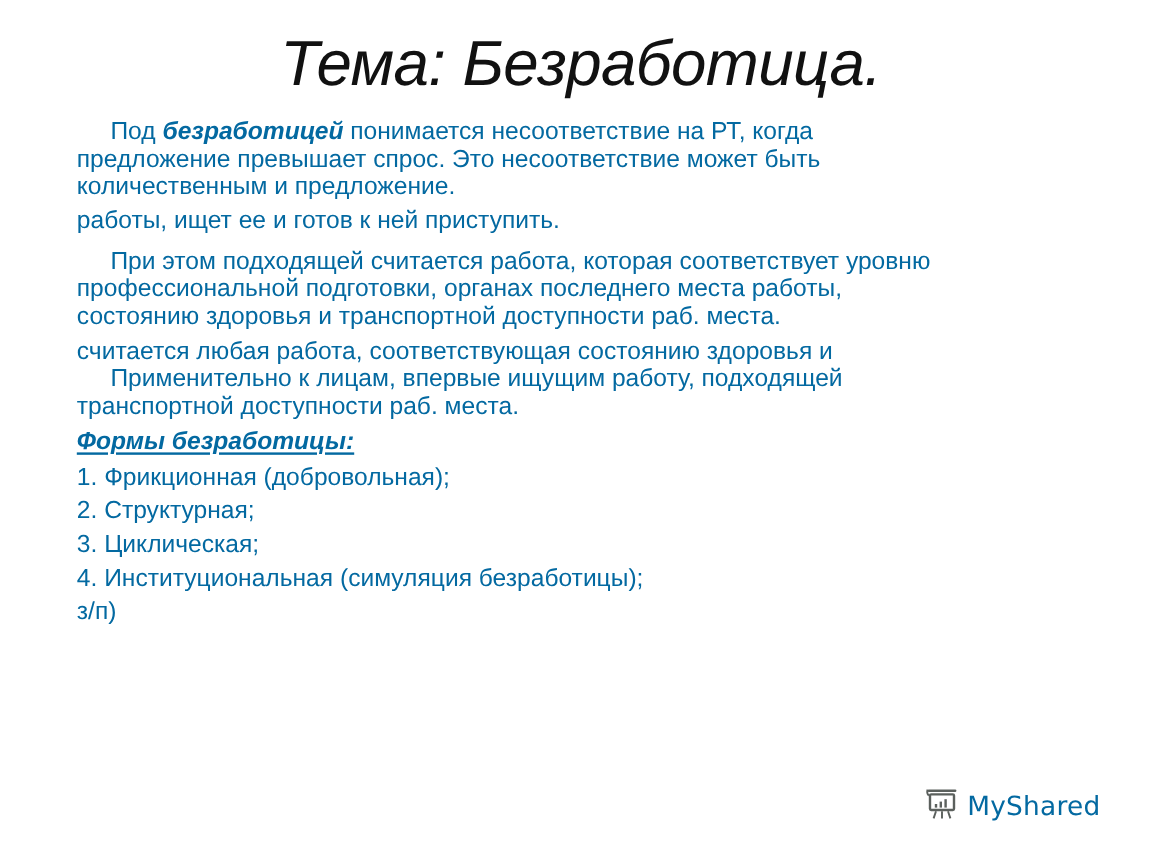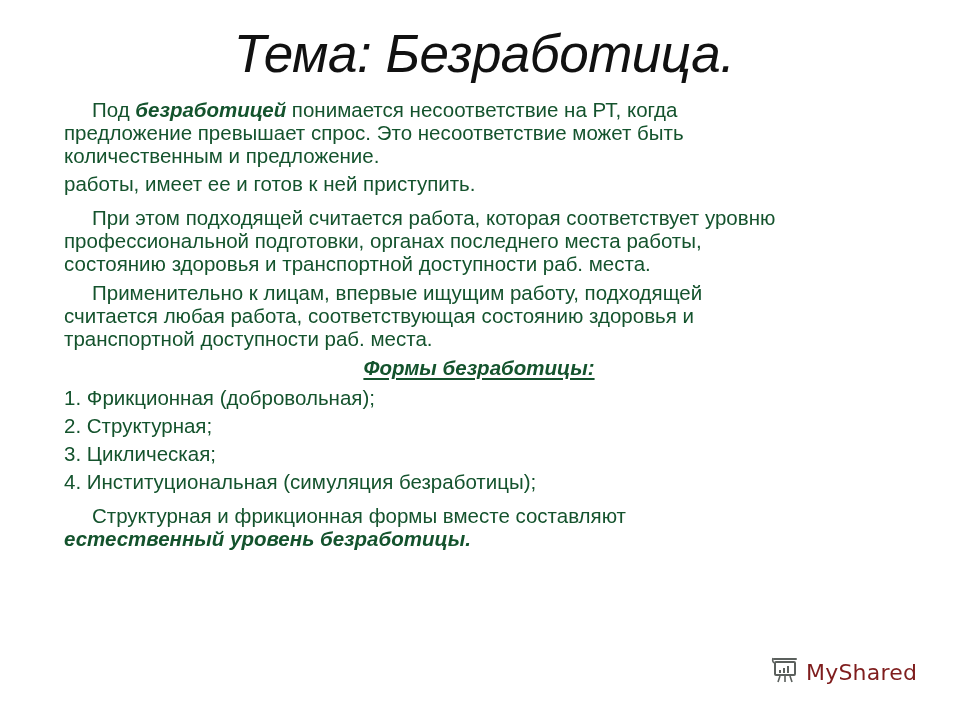--- a/index.html
+++ b/index.html
@@ -32,38 +32,37 @@
       letter-spacing: -0.5px;
       color: #111111;
     }
     .body {
       position: absolute;
       left: 60px;
       top: 98px;
       width: 850px;
       font-size: 20.5px;
       line-height: 23px;
-      color: #14532d;
+      color: #0369a1;
     }
     .para {
       margin: 0;
     }
     .para .line {
       display: block;
       white-space: nowrap;
     }
     .indent { padding-left: 28px; }
     .gap { height: 5px; }
     .gap-lg { height: 6px; }
     b.bi, .bi {
       font-weight: bold;
       font-style: italic;
     }
     .heading {
-      text-align: center;
       font-weight: bold;
       font-style: italic;
       text-decoration: underline;
       text-underline-offset: 3px;
       margin: 0;
       padding-right: 20px;
     }
     .list-item {
       display: block;
       white-space: nowrap;
@@ -74,80 +73,77 @@
       left: 766px;
       top: 655px;
       display: flex;
       align-items: center;
       gap: 6px;
       color: #5a5f5c;
     }
     .logo-text {
       font-family: "DejaVu Sans", sans-serif;
       font-size: 22px;
-      color: #7f1d1d;
+      color: #0369a1;
       letter-spacing: 0.2px;
     }
   </style>
 </head>
 <body>
 
 <div class="slide">
 
   <div class="title">Тема: Безработица.</div>
 
   <div class="body">
 
     <div class="para">
       <span class="line indent"><span>Под </span><span class="bi">безработицей</span><span> понимается несоответствие на РТ, когда</span></span>
       <span class="line">предложение превышает спрос. Это несоответствие может быть</span>
       <span class="line">количественным и предложение.</span>
     </div>
     <div class="gap"></div>
 
     <div class="para">
-      <span class="line">работы, имеет ее и готов к ней приступить.</span>
+      <span class="line">работы, ищет ее и готов к ней приступить.</span>
     </div>
     <div class="gap-lg"></div>
 
     <div class="gap"></div>
 
     <div class="para">
       <span class="line indent">При этом подходящей считается работа, которая соответствует уровню</span>
       <span class="line">профессиональной подготовки, органах последнего места работы,</span>
       <span class="line">состоянию здоровья и транспортной доступности раб. места.</span>
     </div>
     <div class="gap-lg"></div>
 
     <div class="para">
+      <span class="line">считается любая работа, соответствующая состоянию здоровья и</span>
       <span class="line indent">Применительно к лицам, впервые ищущим работу, подходящей</span>
-      <span class="line">считается любая работа, соответствующая состоянию здоровья и</span>
       <span class="line">транспортной доступности раб. места.</span>
     </div>
     <div class="gap-lg"></div>
 
     <div class="heading">Формы безработицы:</div>
     <div class="item-gap" style="height:7px"></div>
 
     <div>
       <span class="list-item">1. Фрикционная (добровольная);</span>
       <div class="item-gap"></div>
       <span class="list-item">2. Структурная;</span>
       <div class="item-gap"></div>
       <span class="list-item">3. Циклическая;</span>
       <div class="item-gap"></div>
       <span class="list-item">4. Институциональная (симуляция безработицы);</span>
       <div class="item-gap"></div>
+      <span class="list-item">з/п)</span>
     </div>
     <div class="gap-lg"></div>
 
-    <div class="para">
-      <span class="line indent">Структурная и фрикционная формы вместе составляют</span>
-      <span class="line bi">естественный уровень безработицы.</span>
-    </div>
   </div>
 
   <div class="logo">
     <span>
       <svg width="30" height="30" viewBox="0 0 30 30" fill="none" stroke="#5b605d" stroke-width="2">
         <path d="M4 4 h22" stroke-linecap="round"></path>
         <path d="M3 3 q-1 3 1 5" stroke-width="1.6"></path>
         <rect x="5" y="7" width="20" height="13" rx="1"></rect>
         <rect x="9" y="15" width="2" height="3" fill="#5b605d" stroke="none"></rect>
         <rect x="13" y="13" width="2" height="5" fill="#5b605d" stroke="none"></rect>

